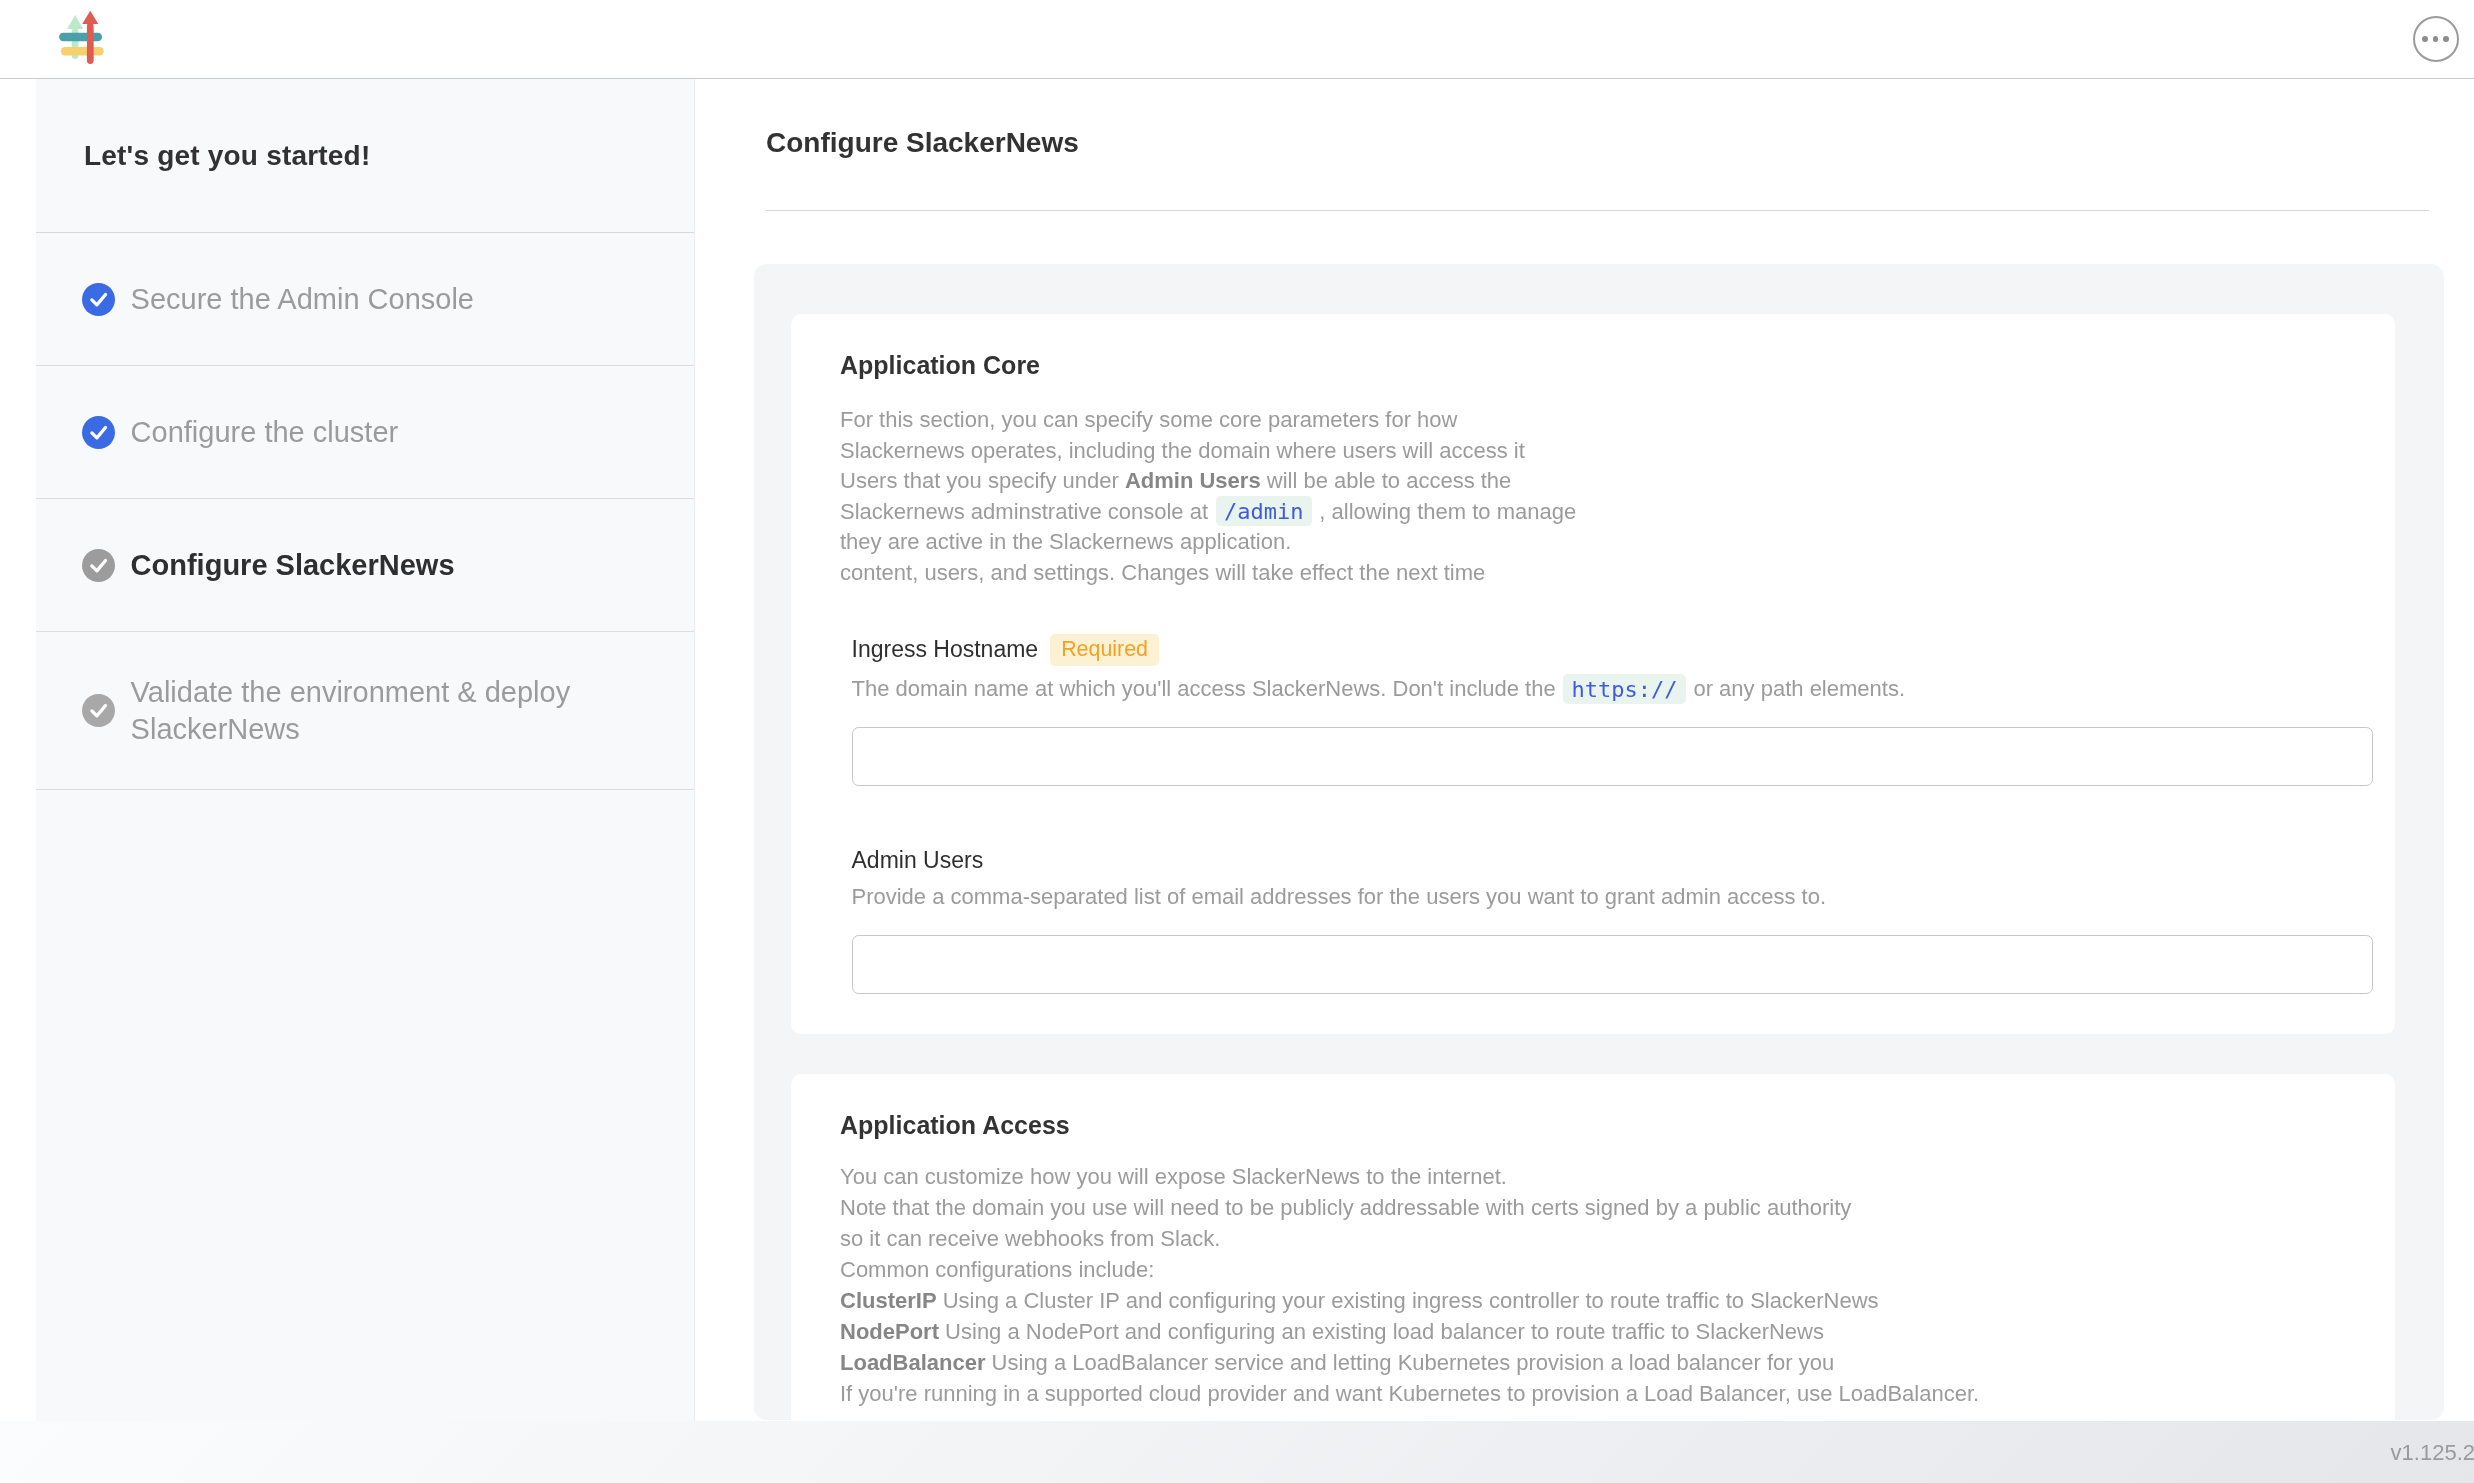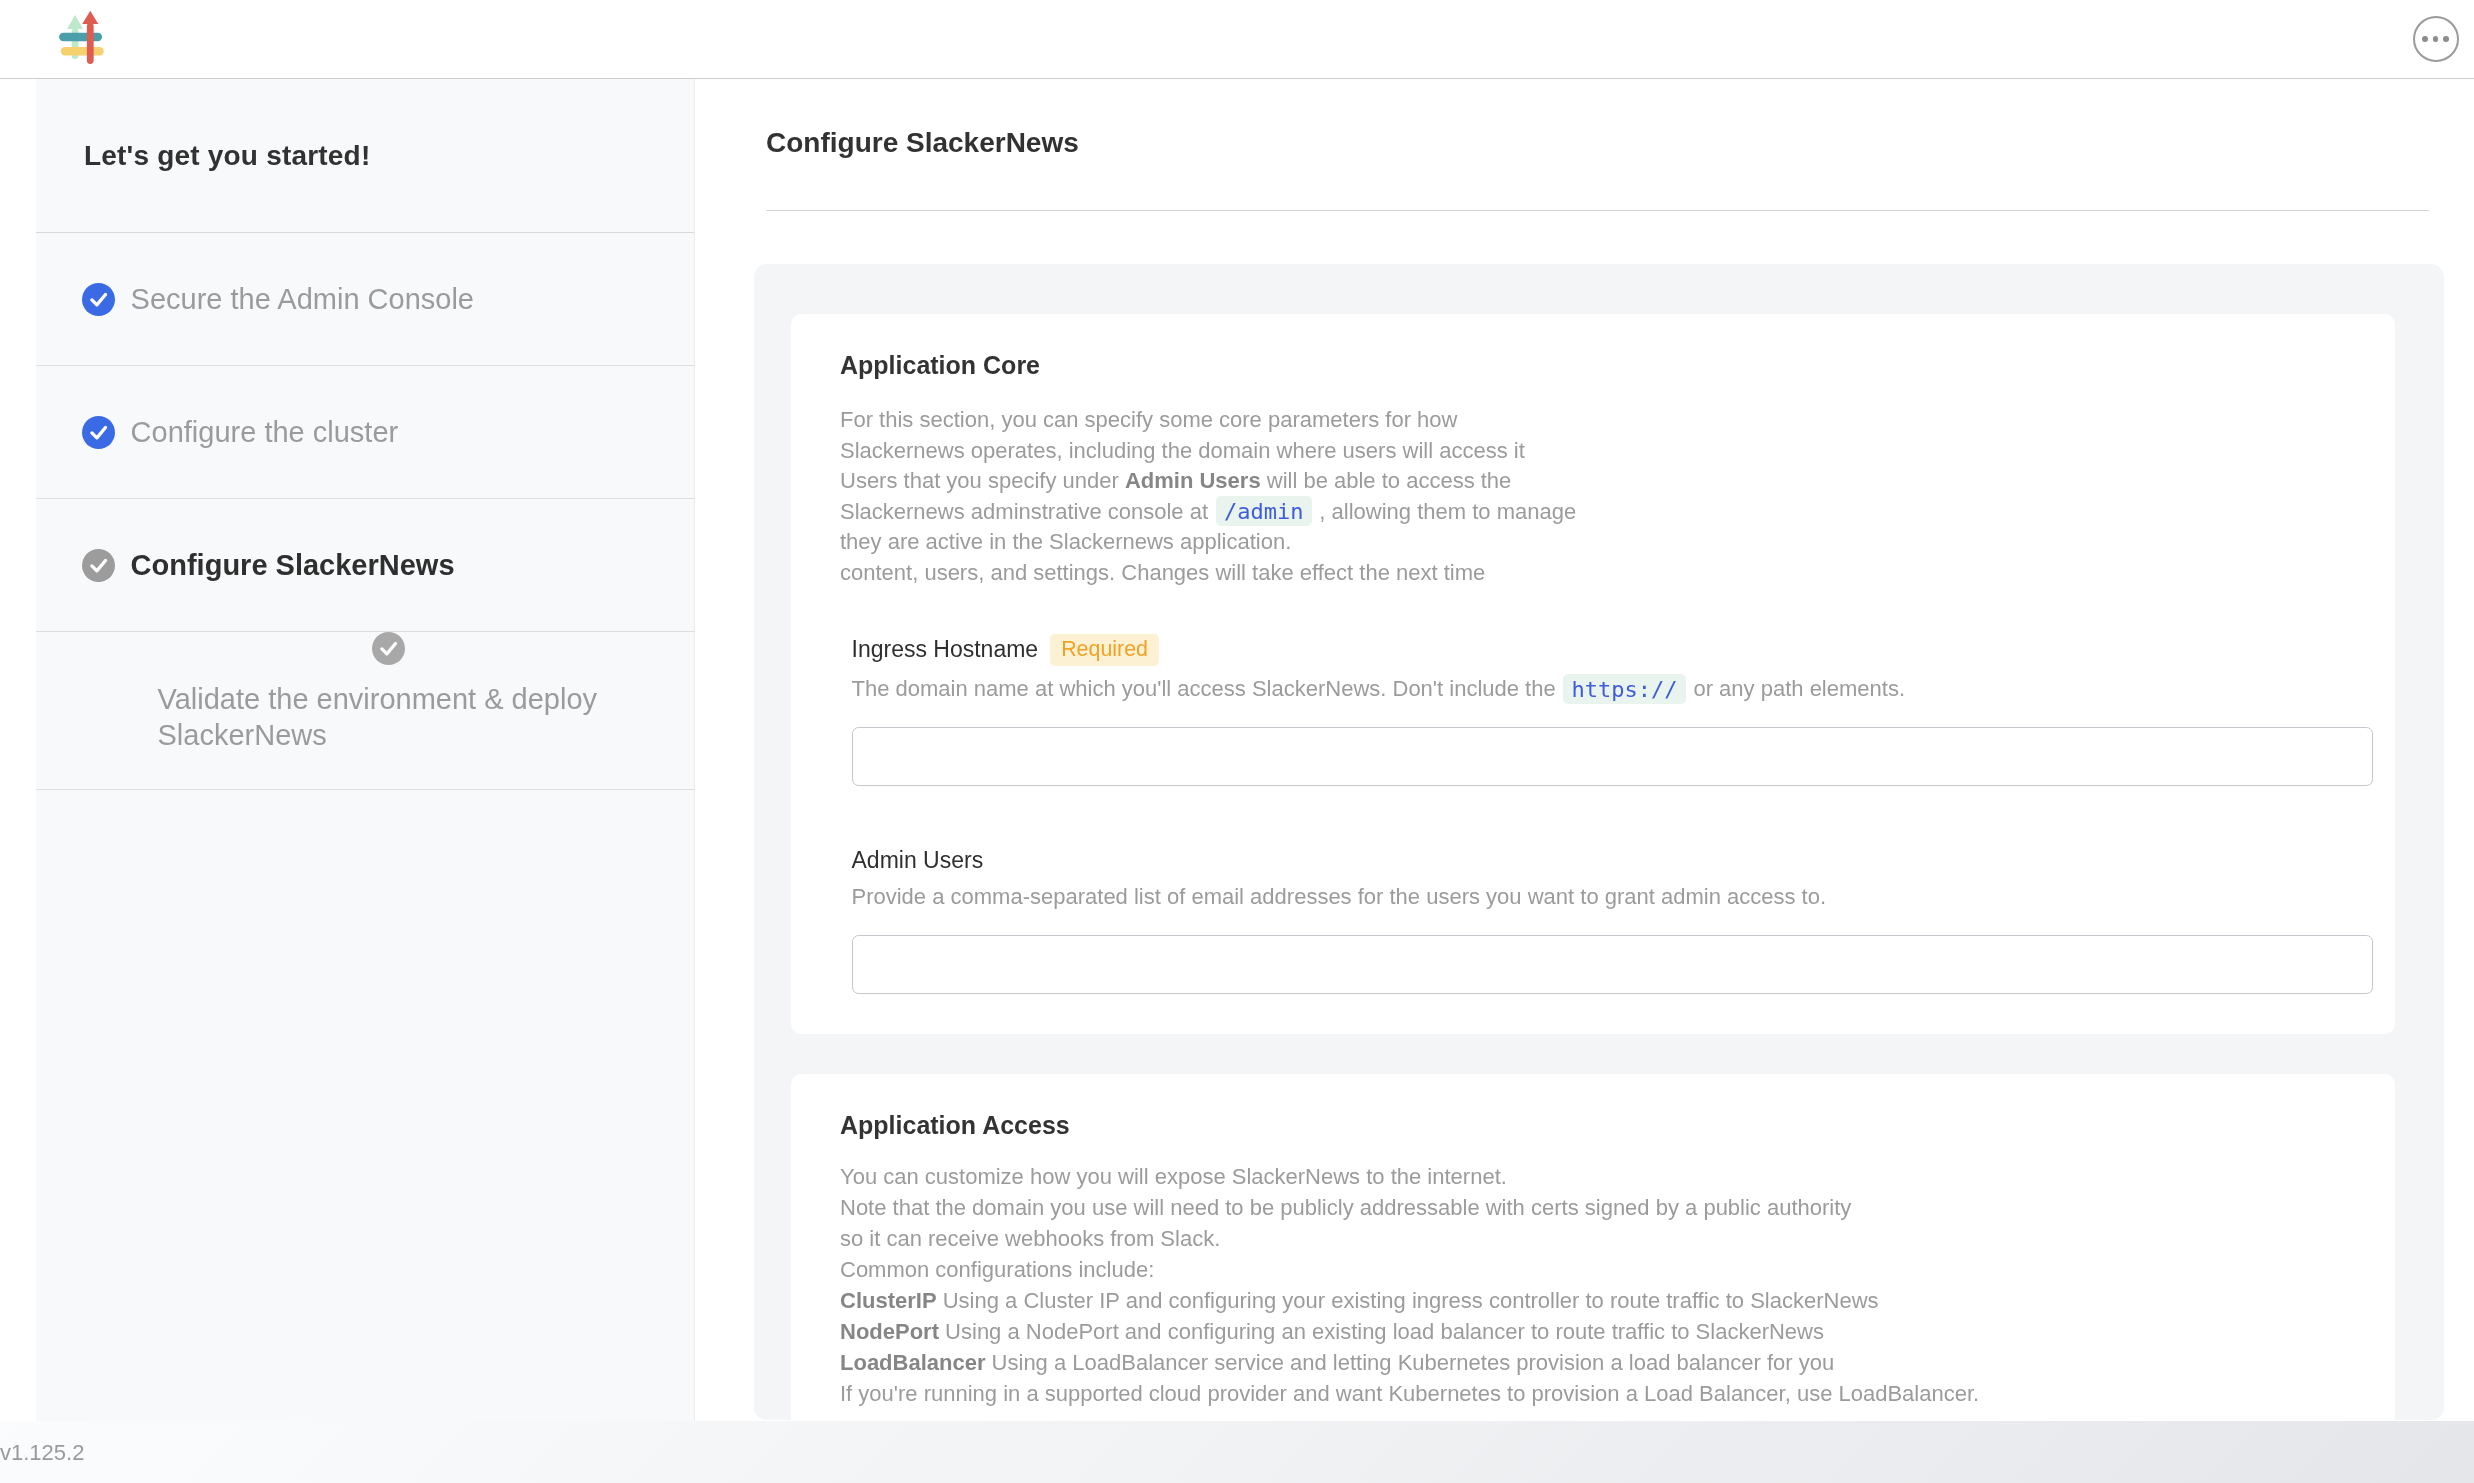--- a/index.html
+++ b/index.html
@@ -43,21 +43,21 @@
     padding-left: 48px;
     border-bottom: 1.6px solid #d8d8d8;
   }
   .sidebar-heading-block h1 { font-size: 28px; font-weight: 700; color: #323232; letter-spacing: 0.2px; }
   .step {
     display: flex; align-items: center; gap: 15.6px;
     padding-left: 46px;
     border-bottom: 1.6px solid #dedede;
   }
   .step-1, .step-2, .step-3 { height: 133px; }
-  .step-4 { height: 158px; flex-direction: column; }
+  .step-4 { height: 158px; }
   .step .check-svg { width: 33px; height: 33px; flex: 0 0 33px; }
   .step .step-label { font-size: 29px; color: #9b9b9b; max-width: 461px; line-height: 1.25; }
   .step.current .step-label { color: #2f2f2f; font-weight: 700; }
   .check-complete { fill: #3b6be4; }
   .check-current  { fill: #9c9c9c; }
   .check-upcoming { fill: #a8a8a8; }
 
   
   .main { flex: 1 1 auto; position: relative; background: #ffffff; min-width: 0; overflow: hidden; }
   .page-title { font-size: 28px; font-weight: 700; color: #323232; margin: 48px 0 0 71px; }
@@ -115,21 +115,21 @@
     color: #323232; padding: 0 16.5px; outline: none;
   }
 
   .access-lines { margin-top: 21.4px; }
   .access-lines .rt-line { line-height: 31px; min-height: 31px; }
 
   
   .footer {
     height: 63px; flex: 0 0 63px;
     background: linear-gradient(135deg, #fbfcfd 0%, #f2f3f5 45%, #e5e6e9 100%);
-    display: flex; align-items: center; justify-content: flex-start;
+    display: flex; align-items: center; justify-content: flex-end;
   }
   .version { font-size: 22px; color: #9a9a9a; }
 </style>
 </head>
 <body>
 
 <div class="app">
 
   <header class="topbar">
     <svg class="logo-svg" viewBox="0 0 66 70" aria-hidden="true">

